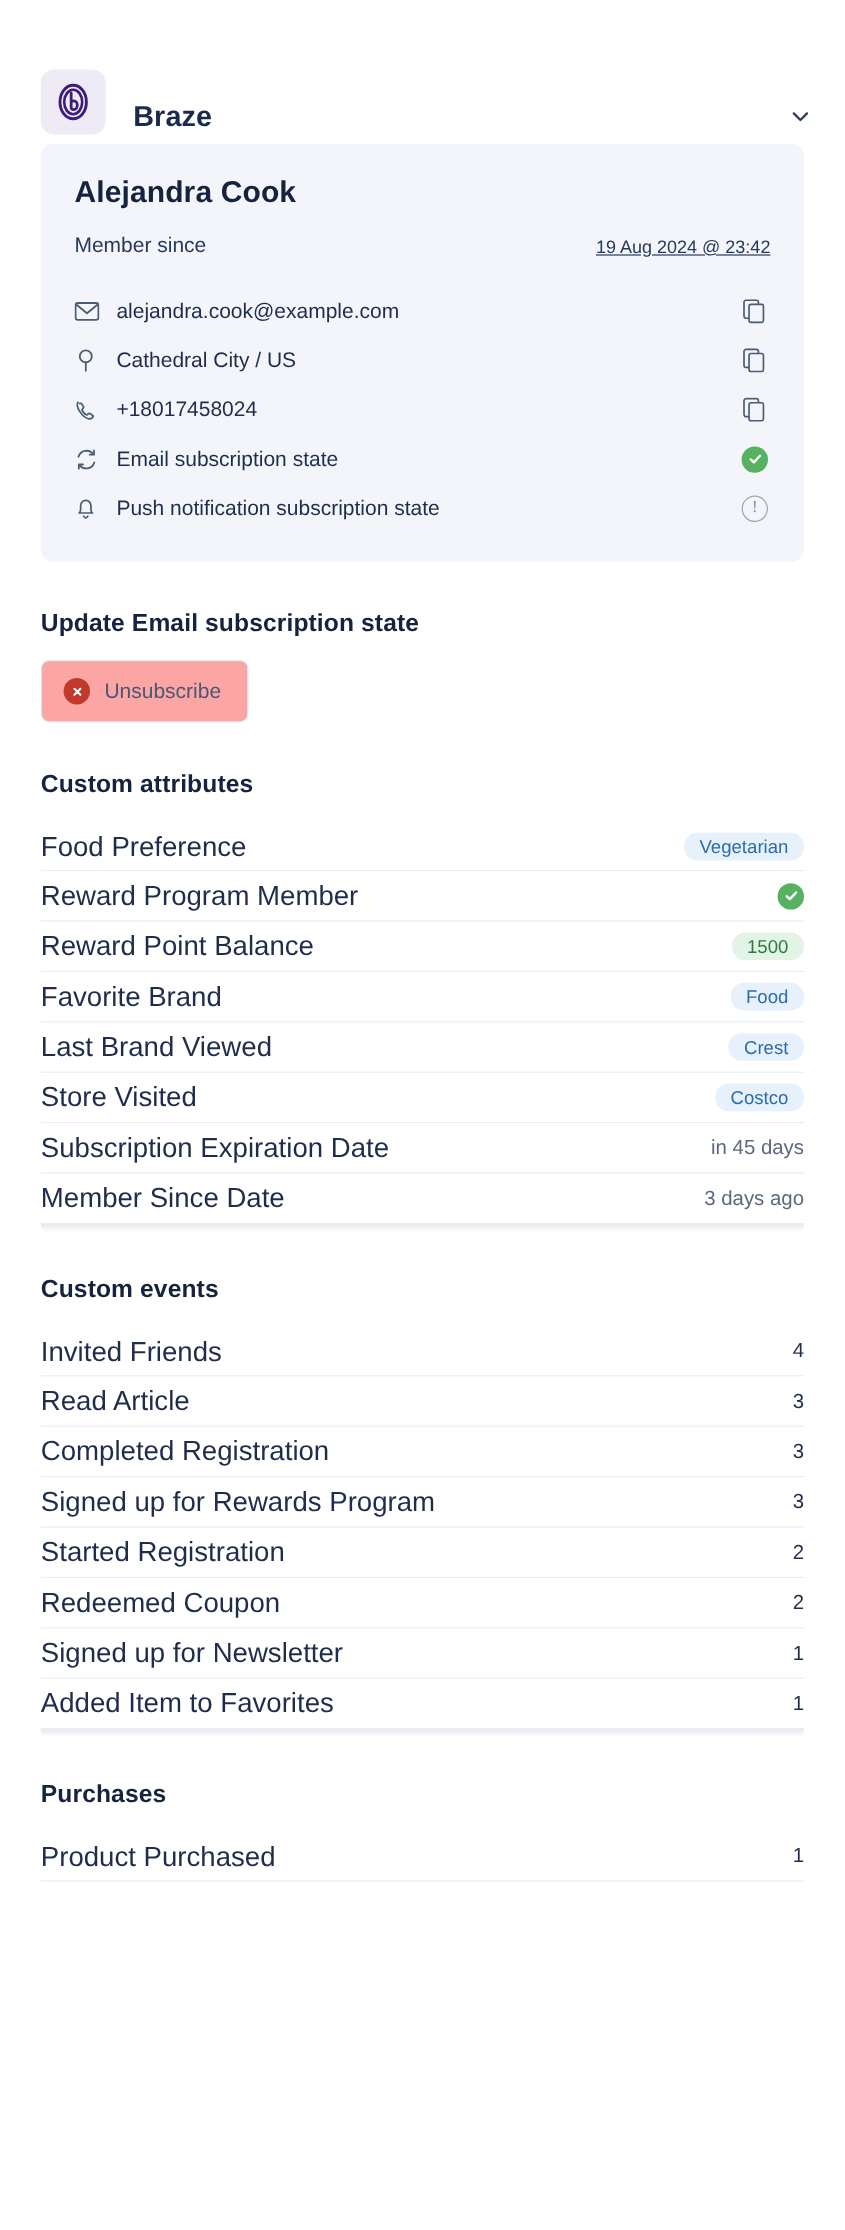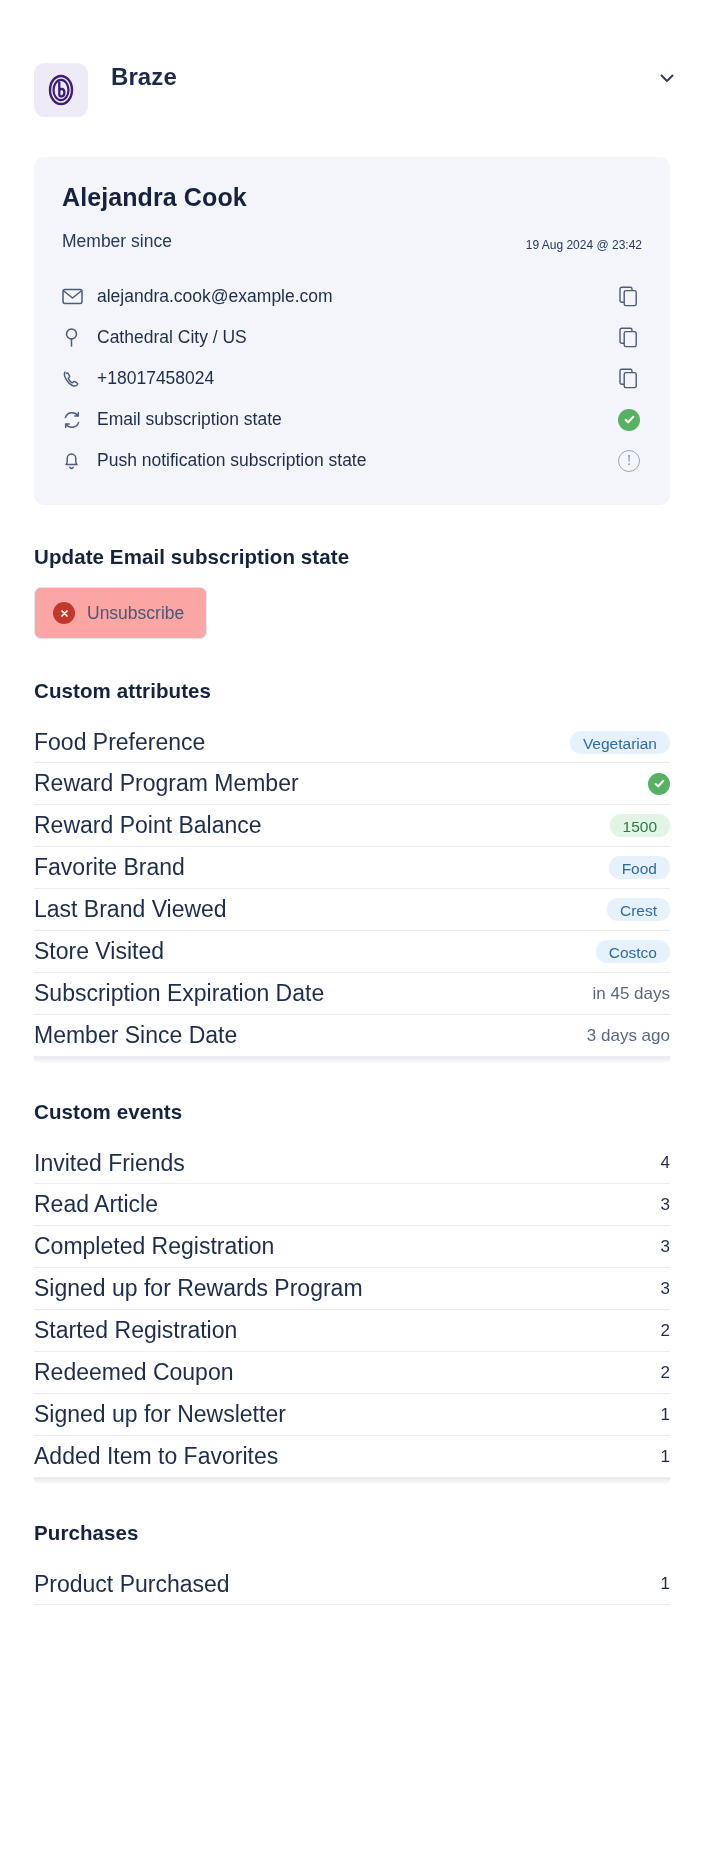--- a/index.html
+++ b/index.html
@@ -8,24 +8,23 @@
     background: #ffffff;
     font-family: "Liberation Sans", sans-serif;
     color: #1b2a4a;
     -webkit-font-smoothing: antialiased;
   }
   body { width: 704px; min-height: 1858px; position: relative; }
 
   
   .app-header {
     display: flex;
-    align-items: flex-start;
+    align-items: flex-end;
     padding: 26px 22px 0 34px;
     height: 112px;
-    margin-top: 37px;
   }
   .brand-logo {
     width: 54px; height: 54px;
     background: #eeebf6;
     border-radius: 11px;
     display: flex; align-items: center; justify-content: center;
     flex: 0 0 auto;
   }
   .brand-title {
     font-size: 24px;
@@ -55,21 +54,21 @@
     letter-spacing: .1px;
   }
   .member-since-row {
     display: flex;
     align-items: flex-end;
     justify-content: space-between;
     margin-top: 19px;
     font-size: 17.5px;
     color: #273a5c;
   }
-  .member-since-value { font-size: 12px; color: #273a5c; }
+  .member-since-value { font-size: 15px; color: #273a5c; text-decoration: underline; }
 
   .contact-list { margin-top: 24px; }
   .contact-row {
     display: flex;
     align-items: center;
     height: 41px;
   }
   .contact-icon {
     width: 26px; height: 22px;
     flex: 0 0 26px;

